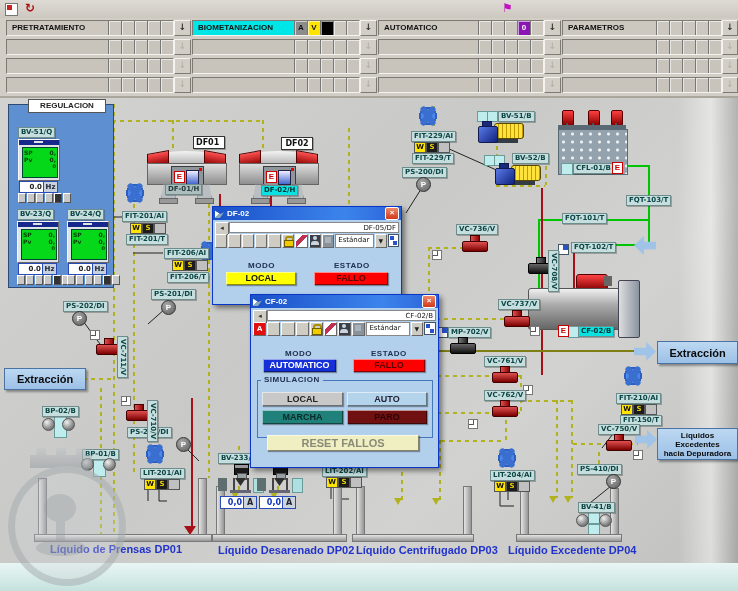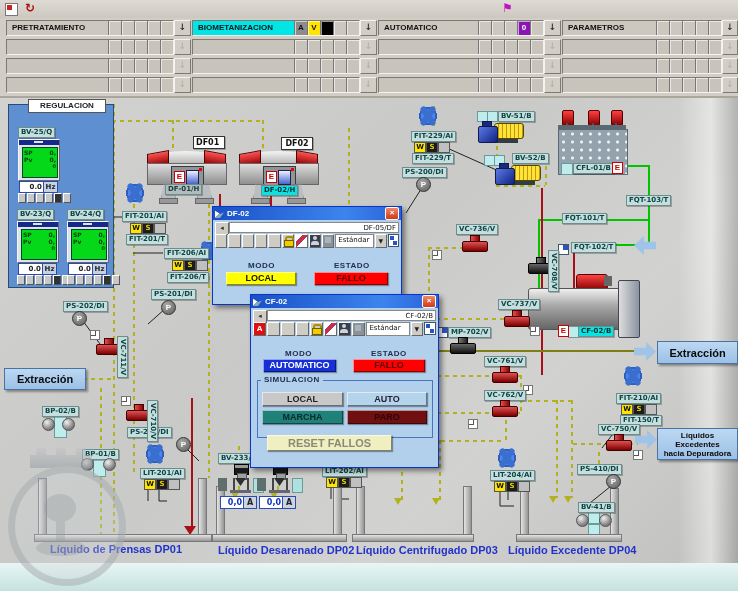--- a/index.html
+++ b/index.html
@@ -460,21 +460,21 @@
         <polyline points="159,490 159,501 167,501"></polyline>
       <polyline points="331,488 331,499"></polyline>
         <polyline points="341,488 341,499 349,499"></polyline>
       <polyline points="500,492 500,506 514,506"></polyline>
         <line x1="508" y1="492" x2="508" y2="500"></line>
     </g>
   </svg>
 
   <div class="regpanel"></div>
   <div class="regtitle">REGULACION</div>
-  <div class="tag" style="left:18px;top:127px">BV-25/Q</div>
+  <div class="tag" style="left:18px;top:127px">BV-51/Q</div>
   <div class="regdev" style="left:18px;top:139px">
     <div class="tbr">
         <i></i>
       </div>
     <div class="scr">
         <div class="r">
           <span>SP</span>
           <span>0,</span>
         </div>
       <div class="r">
@@ -895,17 +895,17 @@
     <div class="dlbl" style="left:34px;top:54px">MODO</div>
     <div class="dlbl" style="left:120px;top:54px">ESTADO</div>
     <div class="dbtn" style="left:12px;top:64px;width:73px;height:13px;background:#1630d8;color:#fff;line-height:13px">AUTOMATICO</div>
     <div class="dbtn" style="left:102px;top:64px;width:72px;height:13px;background:#ff0000;color:#5a0000;line-height:13px">FALLO</div>
     <div class="grp" style="left:6px;top:85px;width:174px;height:56px"></div>
     <div class="dlbl" style="left:10px;top:80px;background:#b2cfec;padding:0 3px">SIMULACION</div>
     <div class="dbtn" style="left:11px;top:97px;width:81px;height:14px;background:#c8c8c8;color:#222;line-height:14px">LOCAL</div>
     <div class="dbtn" style="left:96px;top:97px;width:80px;height:14px;background:#b4d4ec;color:#223;line-height:14px">AUTO</div>
     <div class="dbtn" style="left:11px;top:115px;width:81px;height:14px;background:#20807a;color:#082a28;line-height:14px">MARCHA</div>
     <div class="dbtn" style="left:96px;top:115px;width:80px;height:14px;background:#701010;color:#2a0404;line-height:14px">PARO</div>
-    <div class="dbtn" style="left:16px;top:140px;width:125px;height:16px;background:#efefc2;color:#8a8a78;font-size:11px;line-height:16px">RESET FALLOS</div>
+    <div class="dbtn" style="left:16px;top:140px;width:152px;height:16px;background:#efefc2;color:#8a8a78;font-size:11px;line-height:16px">RESET FALLOS</div>
   </div>
 
   <div class="footer"></div>
 </div>
 
 </body></html>

